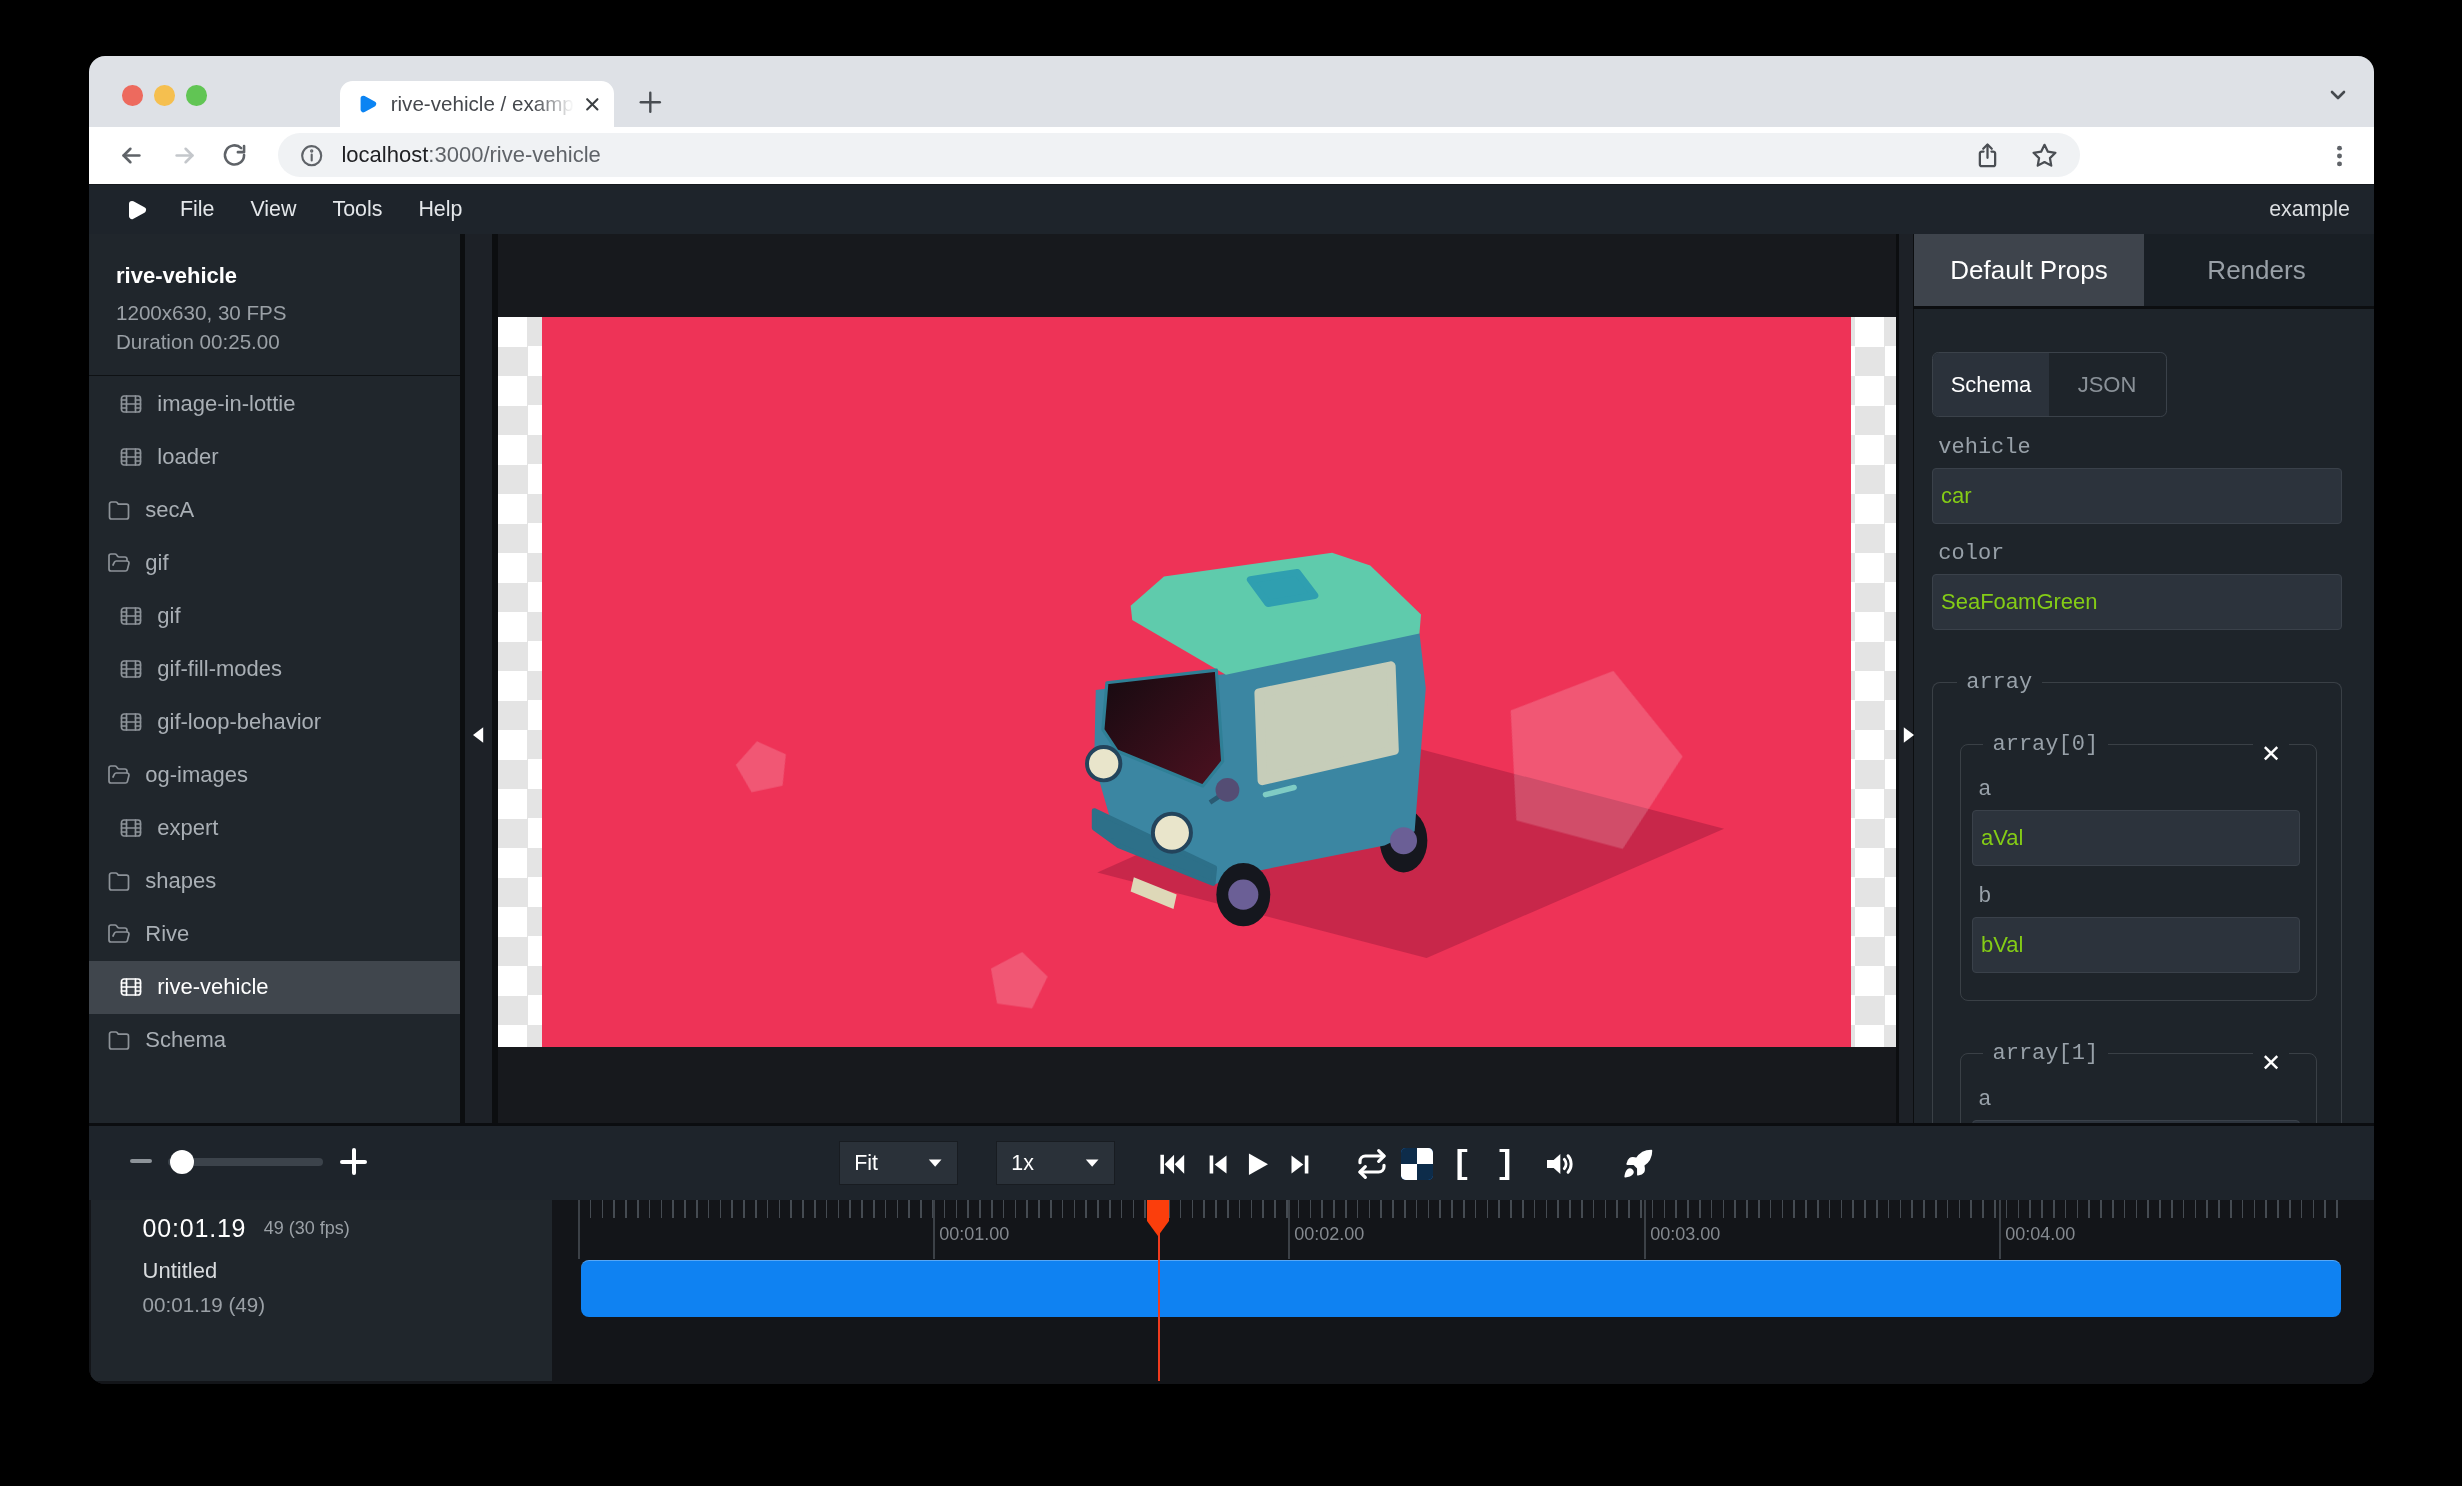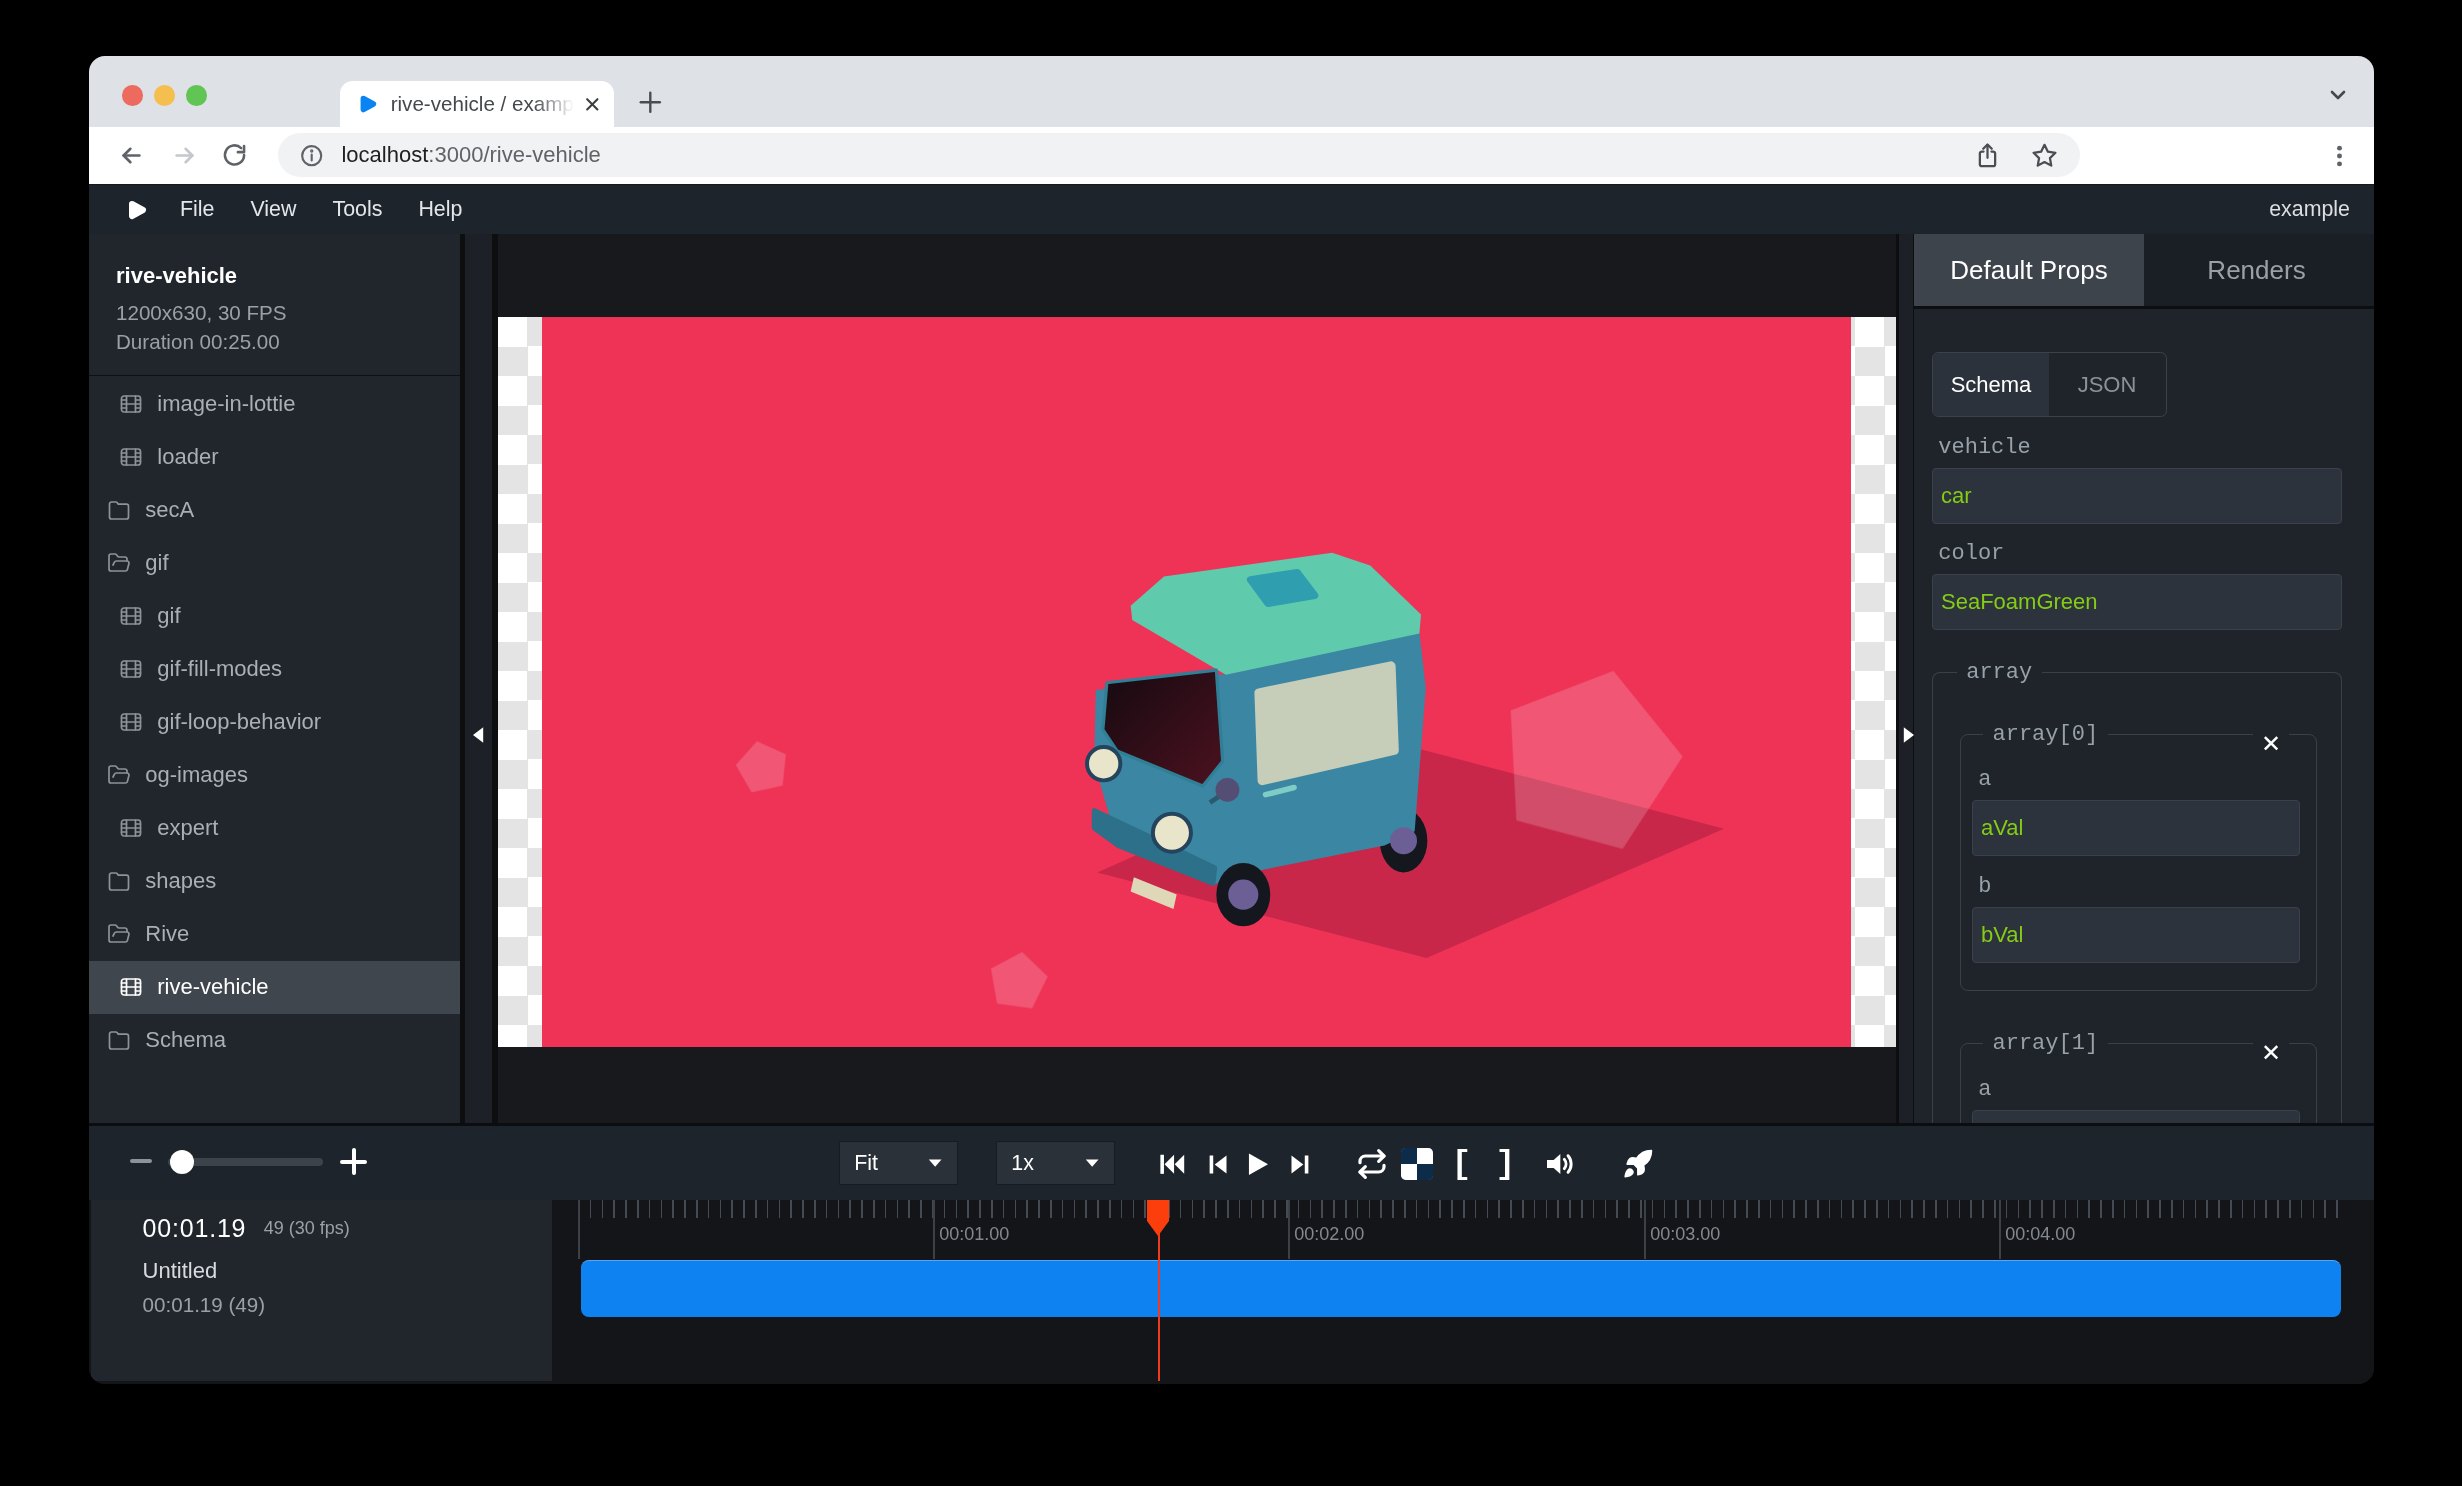--- a/index.html
+++ b/index.html
@@ -65,21 +65,21 @@
   .rp-tab.active { background:#3e444c; color:#fff; width:230px; }
   .rp-tab.inactive { width:225px; }
   .panel-content { position:absolute; top:78px; left:0; right:0; bottom:0; padding:40px 32px 0 18px; overflow:hidden; }
   .seg { display:flex; width:235px; border:1.6px solid #3b424a; border-radius:6.3px; overflow:hidden; }
   .seg-opt { width:116px; height:63px; line-height:63px; text-align:center; font-size:22px; color:#8a9198; }
   .seg-opt.active { background:#2b323b; color:#fff; }
   .flabel { font-family:"Liberation Mono",monospace; font-size:22px; color:#98a1a9; margin:17.5px 0 8px 6.3px; }
   .finput { display:block; width:100%; height:56px; background:#2c333c; border:1.6px solid #3a414a; border-radius:4px; color:#84cc16; font-size:22px; font-family:"Liberation Sans",sans-serif; padding:0 8px; outline:none; }
   fieldset { border:1.6px solid #3a4046; border-radius:8px; }
   fieldset legend { font-family:"Liberation Mono",monospace; font-size:22px; color:#98a1a9; padding:0 9.5px; margin-left:11px; }
-  .fs-array { margin-top:30px; padding:4.8px 16px 8px 12.7px; border-bottom:none; border-bottom-left-radius:0; border-bottom-right-radius:0; }
+  .fs-array { margin-top:40px; padding:4.8px 16px 8px 12.7px; border-bottom:none; border-bottom-left-radius:0; border-bottom-right-radius:0; }
   .fs-item { position:relative; margin:32px 8px 40px 14.3px; padding:3.2px 16px 27px 11px; }
   .x-btn { position:absolute; top:-19px; right:27px; background:#1e242a; color:#fff; font-size:24px; padding:0 8px; line-height:32px; cursor:pointer; }
 
   
   .toolbar { position:absolute; top:1067px; left:0; width:100%; height:77px; background:#1e242b; border-top:3.2px solid #0b0d10; }
   .tb-minus { position:absolute; left:41px; top:33px; width:22px; height:4px; background:#8d9399; border-radius:2.4px; }
   .tb-track { position:absolute; left:79px; top:32px; width:155px; height:8px; background:#3c434b; border-radius:4.8px; }
   .tb-knob { position:absolute; left:81px; top:24px; width:24px; height:24px; border-radius:50%; background:#fff; }
   .tb-plus { position:absolute; left:251px; top:22px; width:27px; height:27px; }
   .tb-plus::before { content:""; position:absolute; left:0; top:12px; width:27px; height:4px; background:#fff; border-radius:2.4px; }

